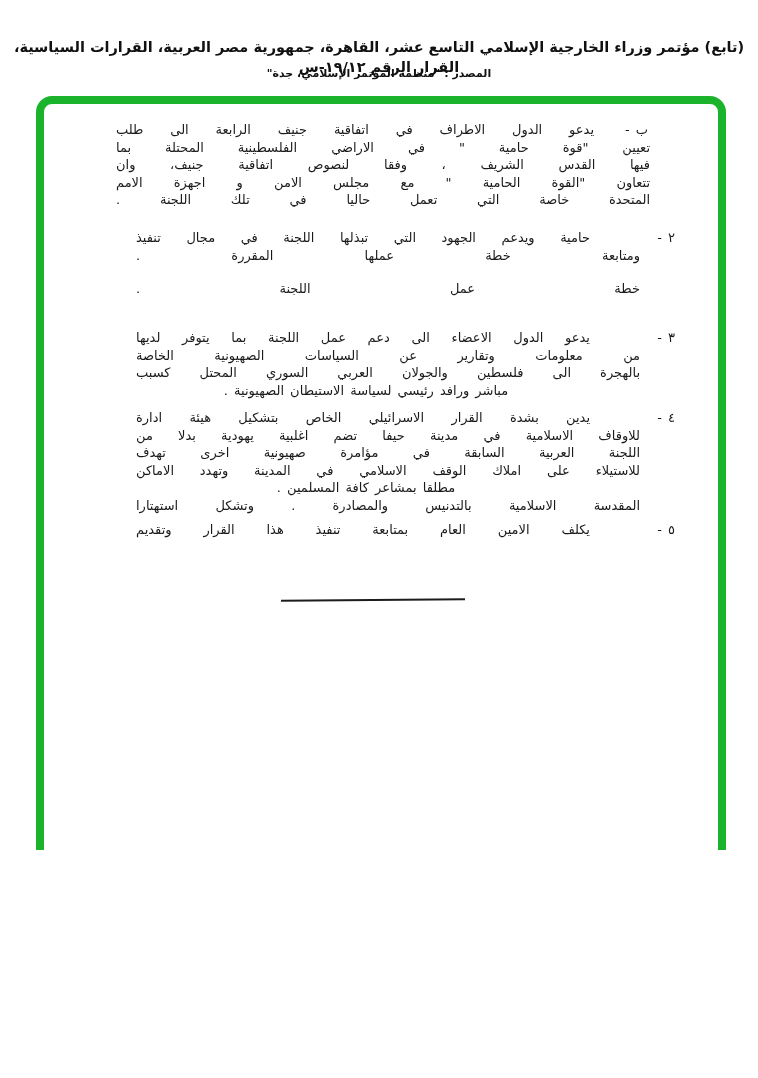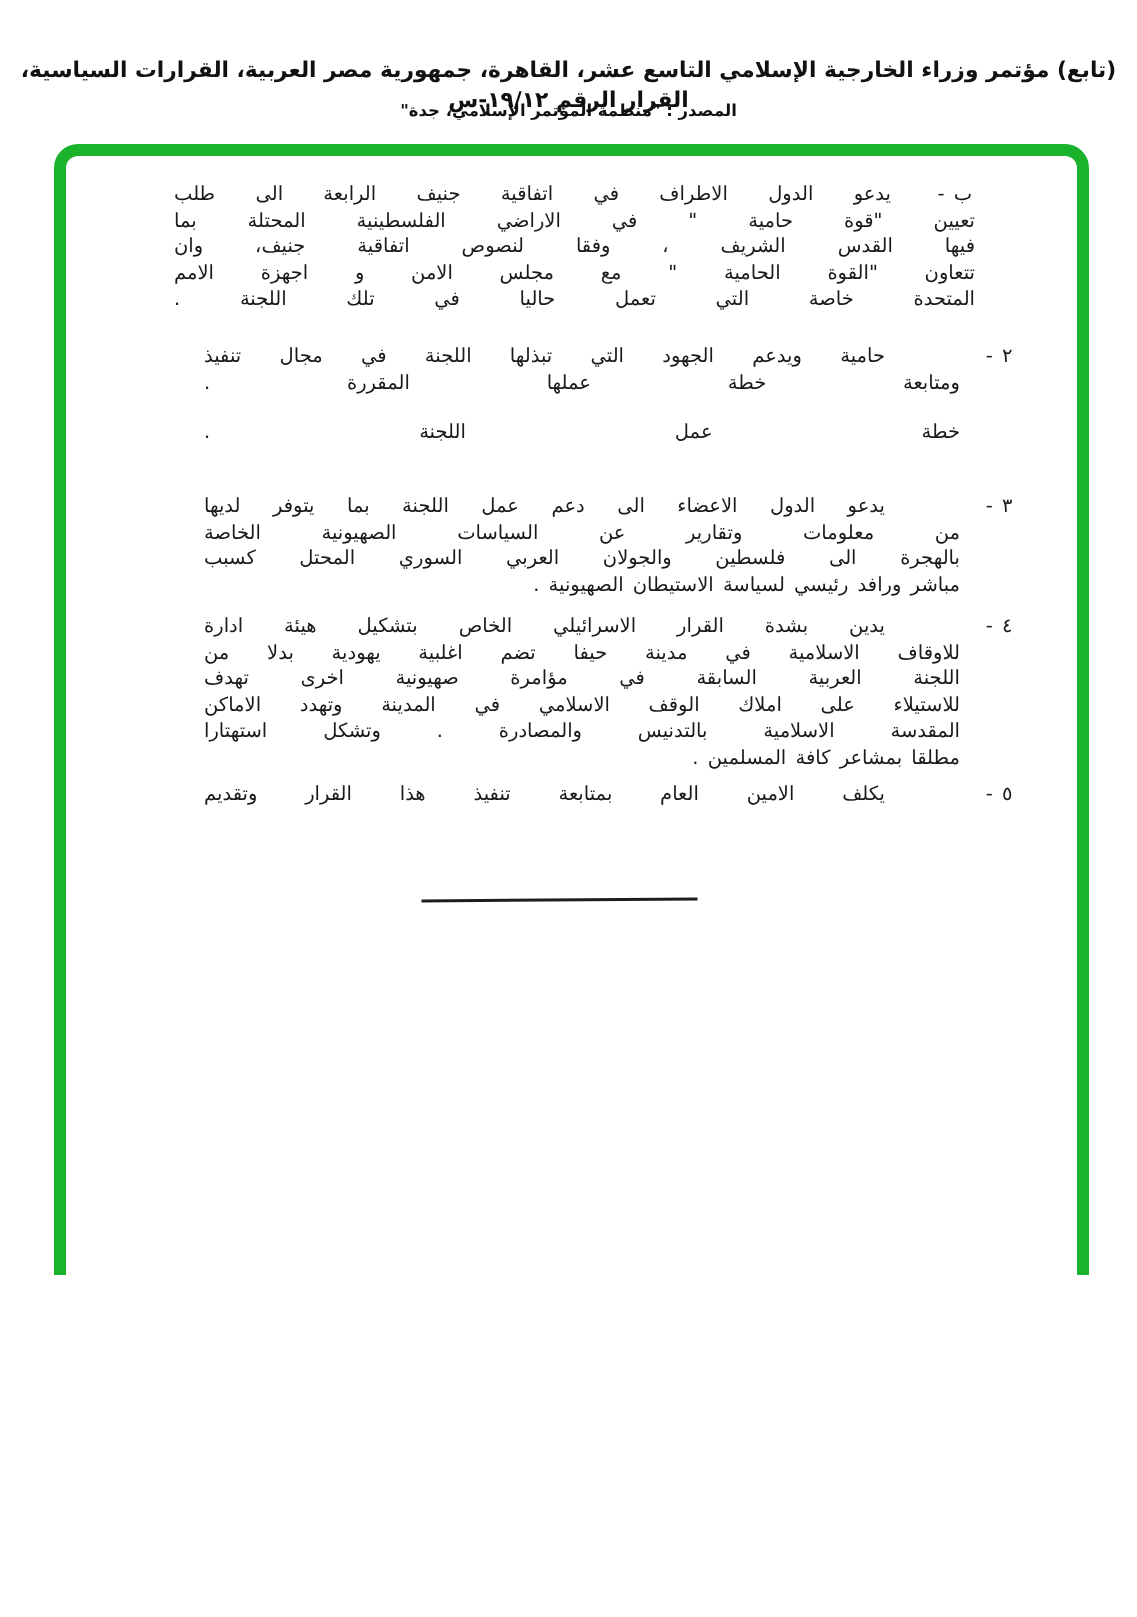--- a/index.html
+++ b/index.html
@@ -39,21 +39,21 @@
     word-spacing:2px;
   }
   .para{position:absolute;}
   .marker{
     position:absolute;top:0;
     direction:rtl;white-space:nowrap;
     line-height:17.5px;
   }
   .line{line-height:17.5px;min-height:17.5px;}
   .line.j{text-align:justify;text-align-last:justify;margin-left:44px;}
-  .line.l{text-align:right;}
+  .line.l{text-align:center;}
   .gap{height:16px;}
   
   .p-b{left:72px;right:108px;top:121px;}
   .p-b .marker{right:2px;width:40px;}
   .p-b .line.first{padding-right:56px;}
   .p-2{left:92px;right:118px;top:229px;}
   .p-3{left:92px;right:118px;top:329px;}
   .p-4{left:92px;right:118px;top:409px;}
   .p-5{left:92px;right:118px;top:521px;}
   .p-n .marker{right:-35px;width:34px;}
@@ -104,22 +104,22 @@
         <div class="line j">من معلومات وتقارير عن السياسات الصهيونية الخاصة</div>
         <div class="line j">بالهجرة الى فلسطين والجولان العربي السوري المحتل كسبب</div>
         <div class="line l">مباشر ورافد رئيسي لسياسة الاستيطان الصهيونية .</div>
       </div>
       <div class="para p-4 p-n">
         <div class="marker">٤ -</div>
         <div class="line j first">يدين بشدة القرار الاسرائيلي الخاص بتشكيل هيئة ادارة</div>
         <div class="line j">للاوقاف الاسلامية في مدينة حيفا تضم اغلبية يهودية بدلا من</div>
         <div class="line j">اللجنة العربية السابقة في مؤامرة صهيونية اخرى تهدف</div>
         <div class="line j">للاستيلاء على املاك الوقف الاسلامي في المدينة وتهدد الاماكن</div>
+        <div class="line l">مطلقا بمشاعر كافة المسلمين .</div>
         <div class="line j">المقدسة الاسلامية بالتدنيس والمصادرة . وتشكل استهتارا</div>
-        <div class="line l">مطلقا بمشاعر كافة المسلمين .</div>
       </div>
       <div class="para p-5 p-n">
         <div class="marker">٥ -</div>
         <div class="line j first">يكلف الامين العام بمتابعة تنفيذ هذا القرار وتقديم</div>
       </div>
     </div>
 
   <div class="rule"></div>
 
   <div class="pnum">٢</div>

